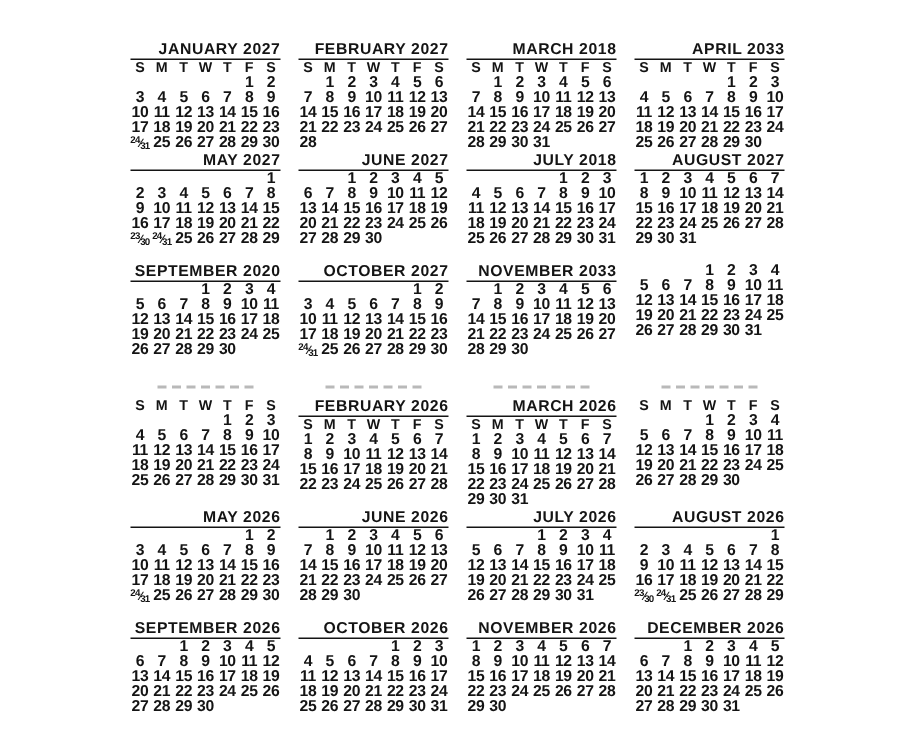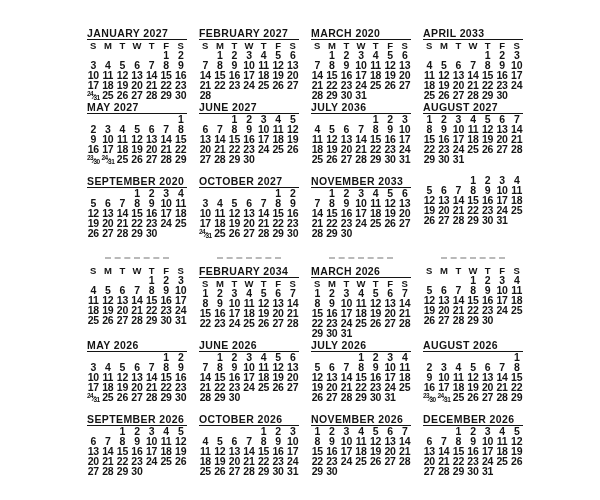--- a/index.html
+++ b/index.html
@@ -24,21 +24,21 @@
     grid-template-columns: repeat(4, 1fr);
     column-gap: 10px;
     grid-auto-rows: 74px;
   }
   .month { overflow: visible; }
   .month-title {
     font-weight: bold;
     font-size: 10.5px;
     line-height: 11px;
     letter-spacing: 0.4px;
-    text-align: left;
+    text-align: right;
     white-space: nowrap;
     border-bottom: 1.5px solid #141414;
     margin: 0 1px 1px 1px;
     padding-bottom: 0;
   }
   .weekdays {
     display: grid;
     grid-template-columns: repeat(7, 1fr);
     font-weight: bold;
     font-size: 9.5px;
@@ -196,21 +196,21 @@
             <span class="day"></span>
             <span class="day"></span>
             <span class="day"></span>
             <span class="day"></span>
             <span class="day"></span>
             <span class="day"></span>
           </div>
         </div>
       </div>
       <div class="month">
-        <div class="month-title">MARCH 2020</div>
+        <div class="month-title">MARCH 2018</div>
         <div class="weekdays">
           <span class="wd">S</span>
           <span class="wd">M</span>
           <span class="wd">T</span>
           <span class="wd">W</span>
           <span class="wd">T</span>
           <span class="wd">F</span>
           <span class="wd">S</span>
         </div>
         <div class="weeks">
@@ -414,21 +414,21 @@
             <span class="day">28</span>
             <span class="day">29</span>
             <span class="day">30</span>
             <span class="day"></span>
             <span class="day"></span>
             <span class="day"></span>
           </div>
         </div>
       </div>
       <div class="month">
-        <div class="month-title">JULY 2036</div>
+        <div class="month-title">JULY 2018</div>
         <div class="weeks">
           <div class="week">
             <span class="day"></span>
             <span class="day"></span>
             <span class="day"></span>
             <span class="day"></span>
             <span class="day">1</span>
             <span class="day">2</span>
             <span class="day">3</span>
           </div>
@@ -779,21 +779,21 @@
             <span class="day">26</span>
             <span class="day">27</span>
             <span class="day">28</span>
             <span class="day">29</span>
             <span class="day">30</span>
             <span class="day">31</span>
           </div>
         </div>
       </div>
       <div class="month">
-        <div class="month-title">FEBRUARY 2034</div>
+        <div class="month-title">FEBRUARY 2026</div>
         <div class="weekdays">
           <span class="wd">S</span>
           <span class="wd">M</span>
           <span class="wd">T</span>
           <span class="wd">W</span>
           <span class="wd">T</span>
           <span class="wd">F</span>
           <span class="wd">S</span>
         </div>
         <div class="weeks">

